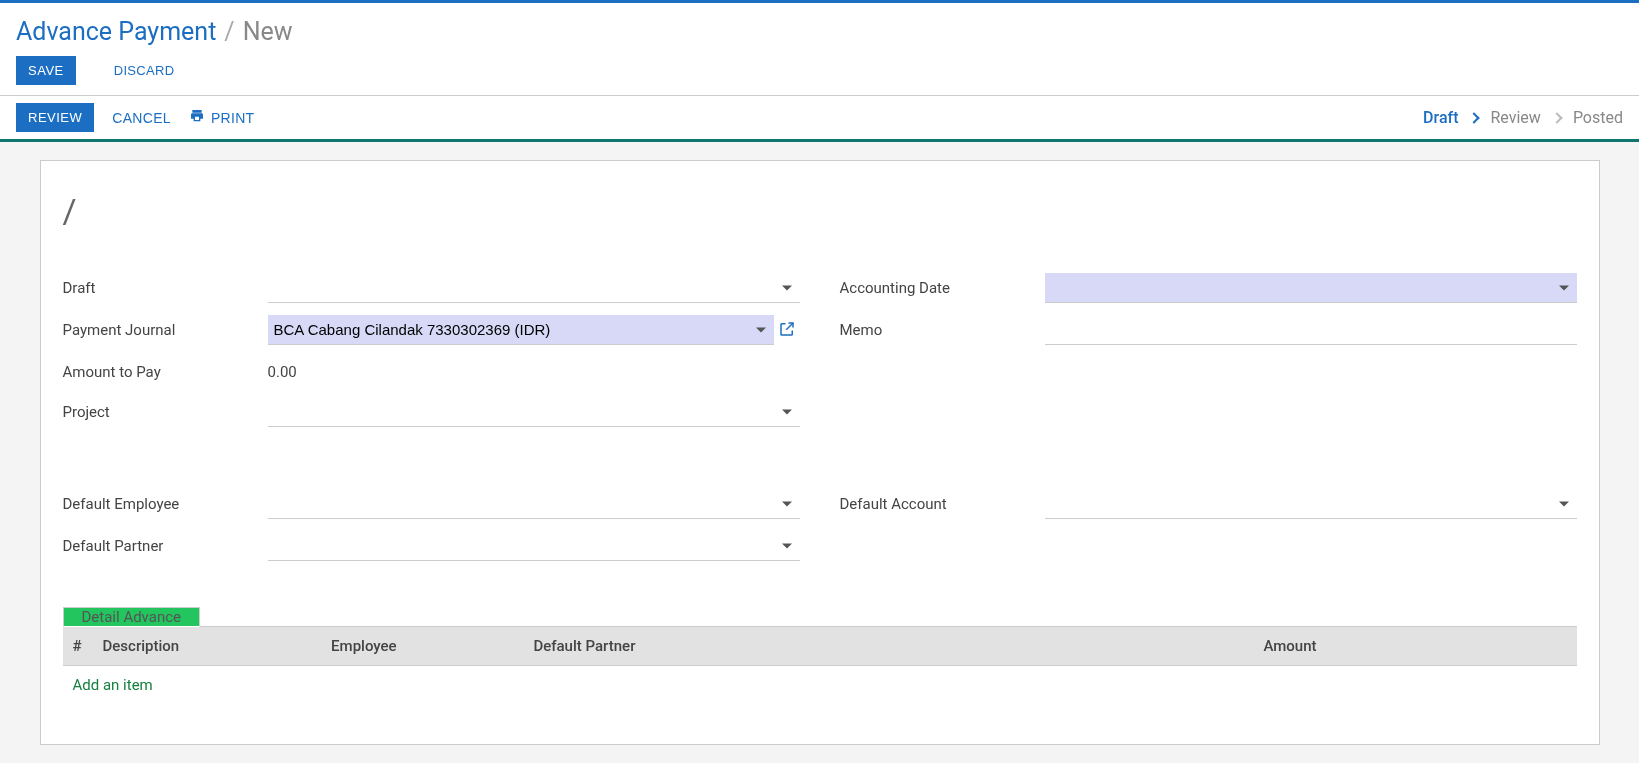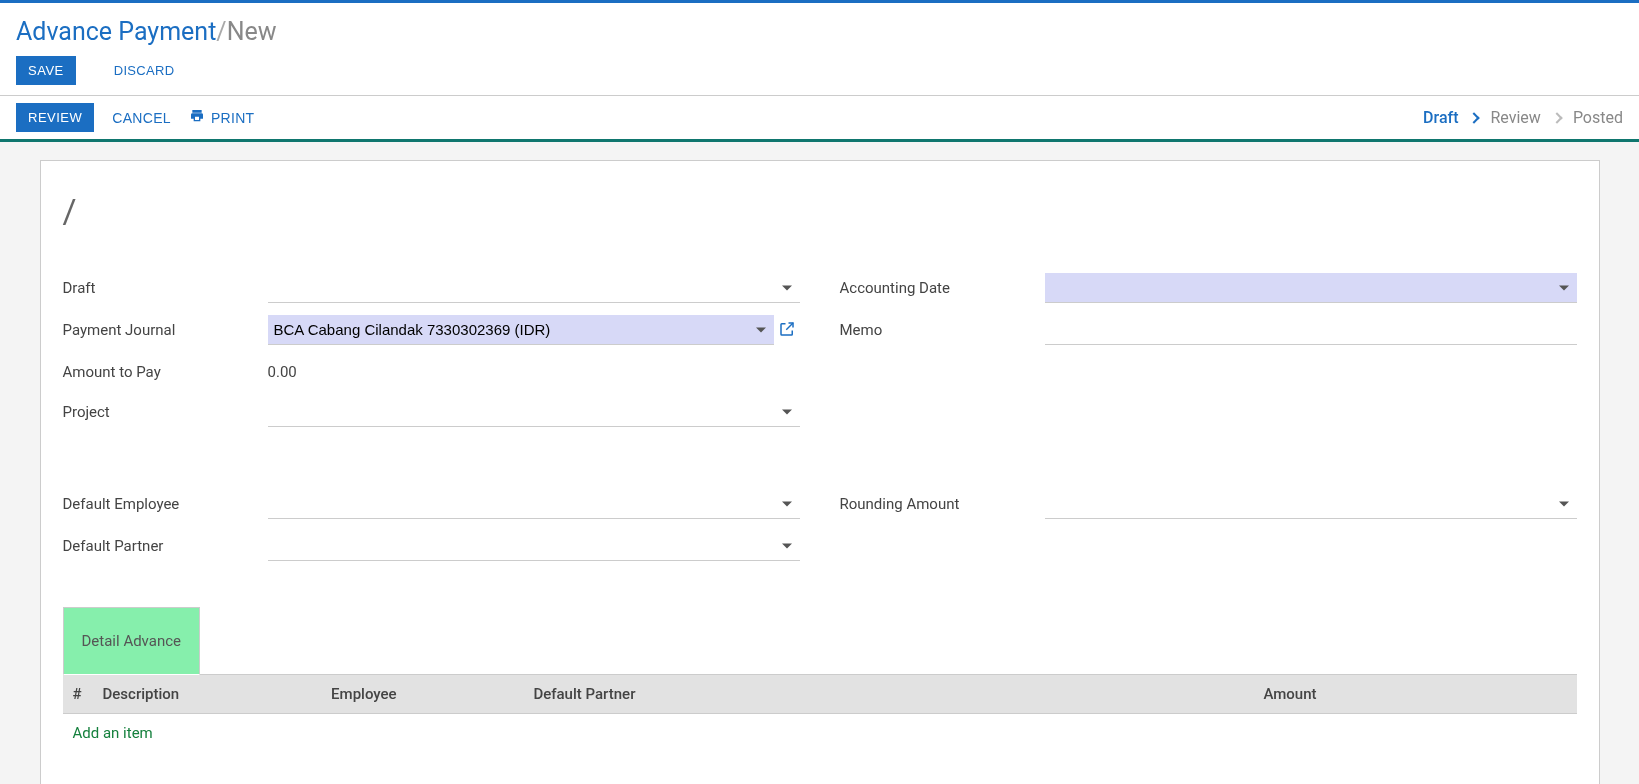--- a/index.html
+++ b/index.html
@@ -12,20 +12,21 @@
   }
   .header {
     padding: 8px 16px 10px 16px;
   }
   .breadcrumb {
     font-size: 25px;
     font-weight: 400;
     margin: 6px 0 10px 0;
     display: flex;
     align-items: center;
+    gap: 8px;
   }
   .breadcrumb .title-link { color: #1b6ec2; text-decoration: none; }
   .breadcrumb .sep { color: #a9a9a9; }
   .breadcrumb .current { color: #888; }
   .btn-row { display: flex; align-items: center; gap: 34px; }
   .btn-primary {
     background: #1b6ec2;
     color: #fff;
     border: none;
     padding: 7px 12px;
@@ -157,22 +158,22 @@
   }
   .section-gap { height: 50px; }
   .tab-bar {
     margin-top: 40px;
     display: flex;
     border-bottom: 1px solid #ccc;
   }
   .tab {
     border: 1px solid #ccc;
     border-bottom: 1px solid #fff;
-    background: #86efac;
-    padding: 24px 18px;
+    background: #22c55e;
+    padding: 0 18px;
     font-size: 15px;
     color: #555;
     margin-bottom: -1px;
     cursor: pointer;
   }
   table.detail {
     width: 100%;
     border-collapse: collapse;
     font-size: 15px;
   }
@@ -311,21 +312,21 @@
         <div class="field-label">Default Employee</div>
         <div class="field-input">
           <div class="dropdown-wrap">
             <input class="input-box" value="" style="">
             <span class="caret-down"></span>
           </div>
         </div>
       </div>
 
       <div class="field-row">
-        <div class="field-label">Rounding Amount</div>
+        <div class="field-label">Default Account</div>
         <div class="field-input">
           <div class="dropdown-wrap">
             <input class="input-box" value="" style="">
             <span class="caret-down"></span>
           </div>
         </div>
       </div>
 
       <div class="field-row">
         <div class="field-label">Default Partner</div>

